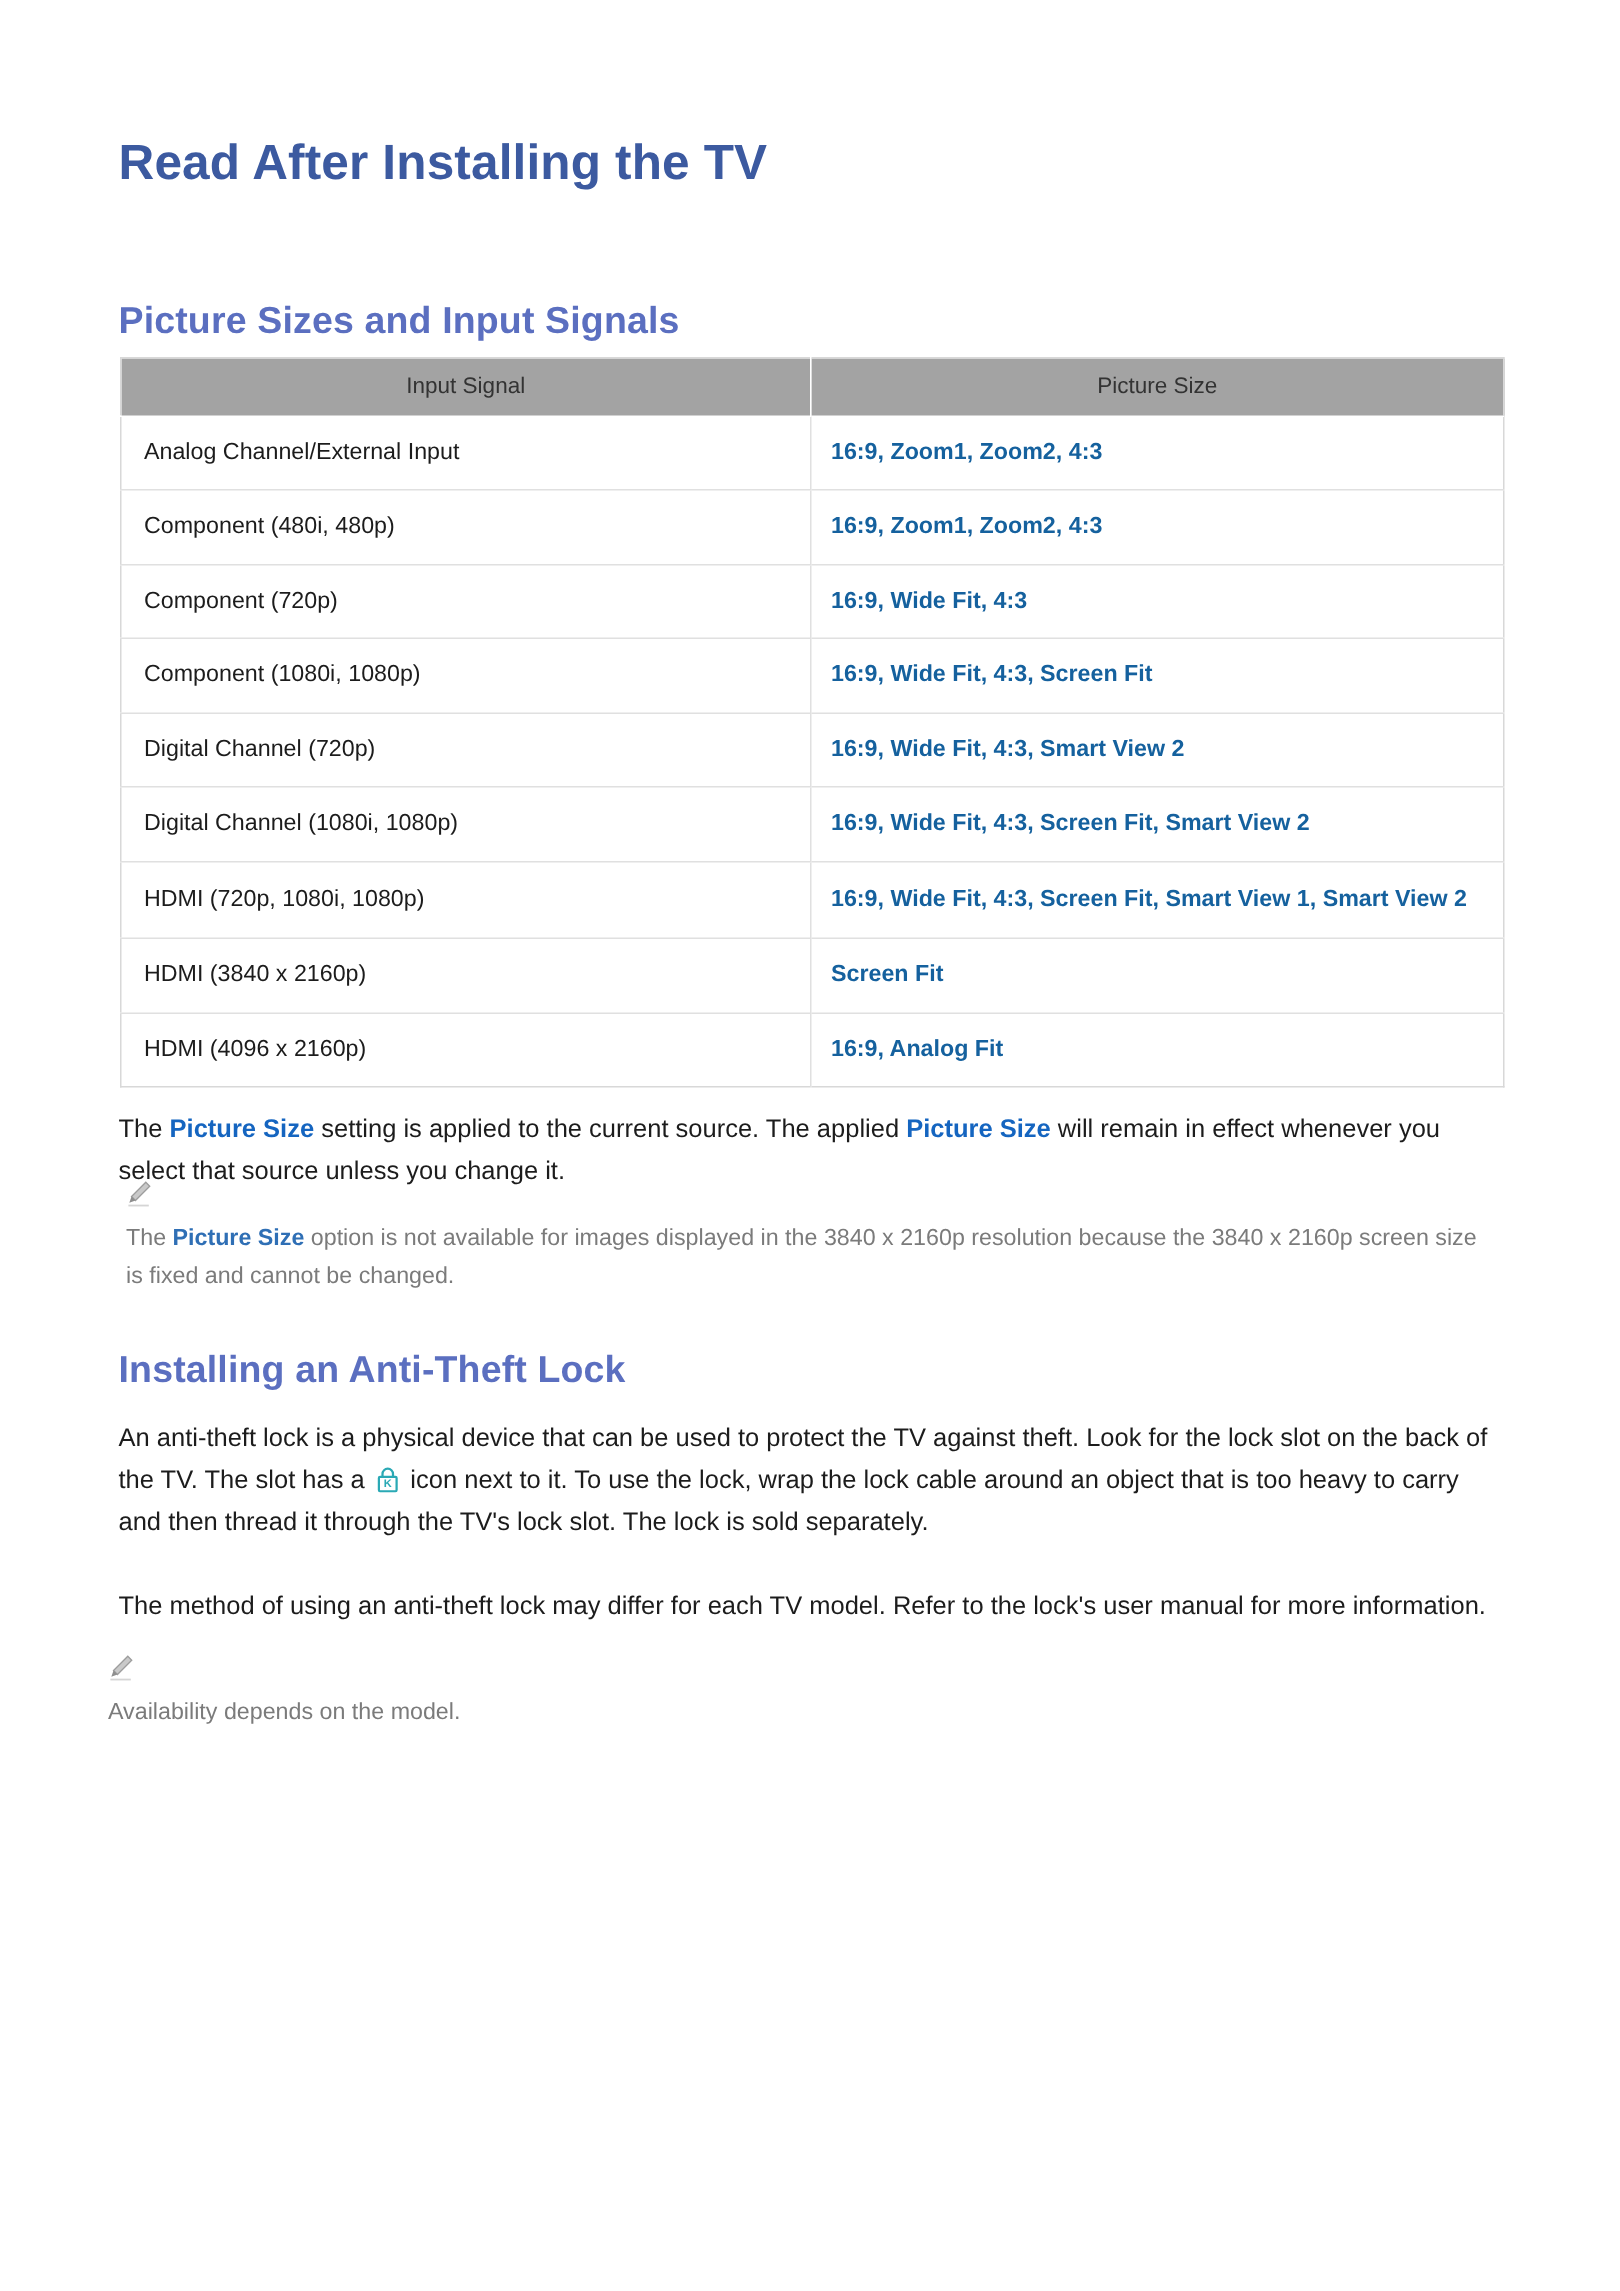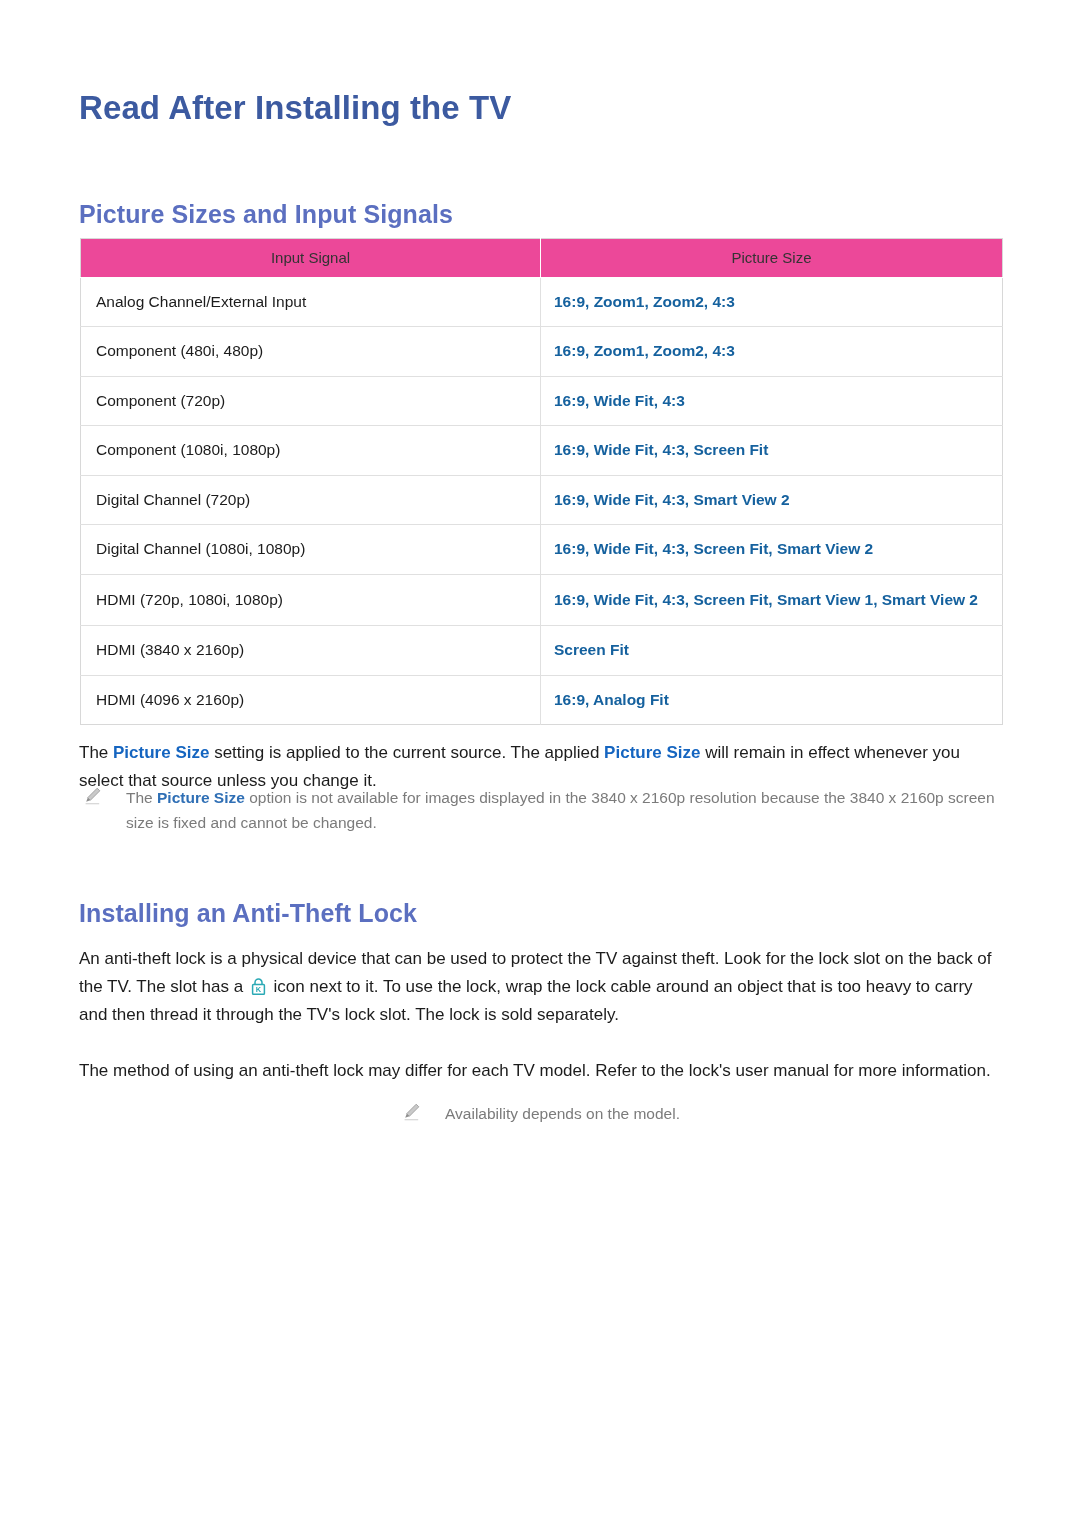--- a/index.html
+++ b/index.html
@@ -58,21 +58,21 @@
     left: 80px;
     top: 238px;
     width: 922px;
     border-collapse: collapse;
     table-layout: fixed;
     border: 1px solid #d8d8d8;
   }
   .spec-table col.c1 { width: 460px; }
   .spec-table col.c2 { width: 462px; }
   .spec-table th {
-    background: #ec4899;
+    background: #a3a3a3;
     color: #333333;
     font-size: 15px;
     font-weight: normal;
     text-align: center;
     padding: 10px 0 11px 0;
     border-right: 1px solid #ffffff;
     border-bottom: 1px solid #ffffff;
   }
   .spec-table th:last-child { border-right: none; }
   .spec-table td {
@@ -120,32 +120,33 @@
   .kw {
     color: #1565c0;
     font-weight: bold;
   }
 
   
   .note {
     position: absolute;
     display: flex;
     align-items: flex-start;
-    gap: 25px;
+    gap: 6px;
     font-size: 15.5px;
     line-height: 25px;
     color: #7b7b7b;
+    flex-direction: column;
   }
   #note-picture-size {
     left: 84px;
     top: 784px;
     width: 915px;
   }
   #note-availability {
-    left: 84px;
+    left: 72px;
     top: 1100px;
     width: 915px;
     justify-content: center;
   }
   .note-body { padding-top: 1px; }
   .note .kw { color: #2f6fb5; font-weight: bold; }
   .pencil-icon {
     flex: 0 0 auto;
     width: 17px;
     height: 19px;

